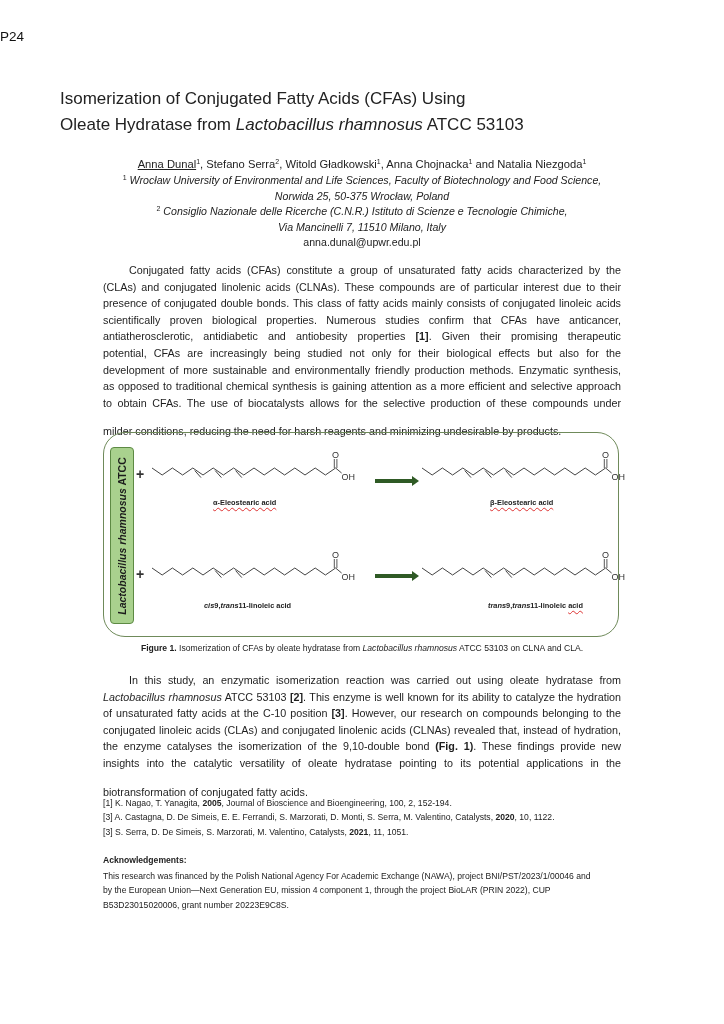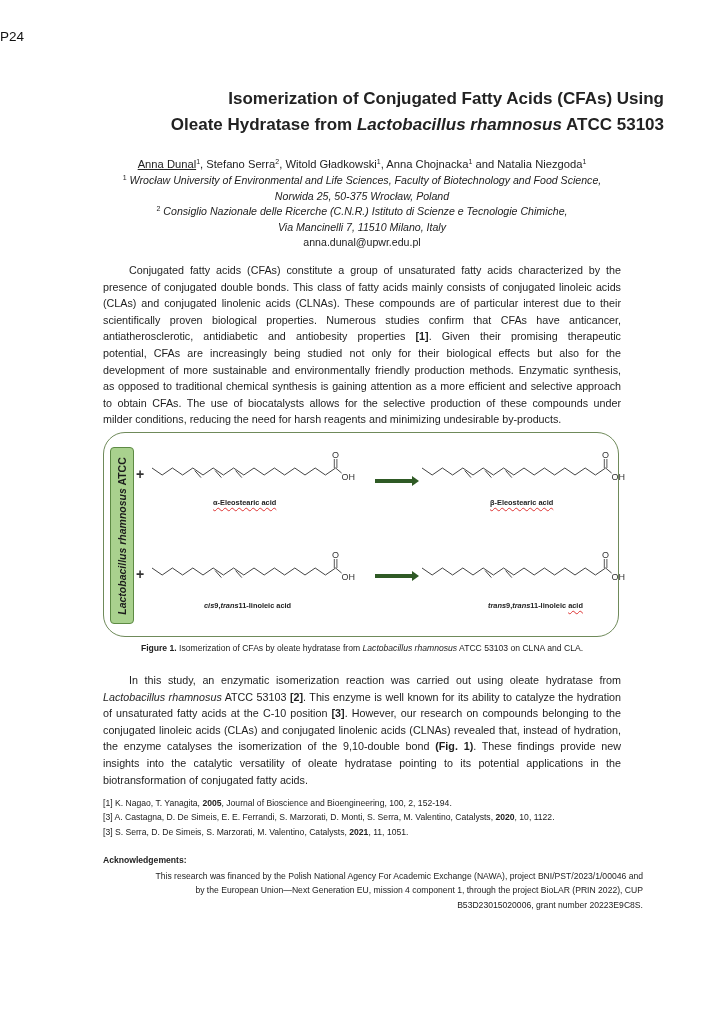--- a/index.html
+++ b/index.html
@@ -1,41 +1,41 @@
 <!DOCTYPE html>
 <html><head>
 <meta charset="utf-8">
 <style>
   html, body { margin: 0; padding: 0; background: #ffffff; }
   body { width: 724px; height: 1024px; position: relative; overflow: hidden;
          font-family: "Liberation Sans", sans-serif; color: #1a1a1a; }
   .abs { position: absolute; }
   .page-num { top: 29px; left: 0; width: 724px; text-align: left; font-size: 13.5px; color: #111; }
-  .title { left: 60px; width: 604px; text-align: right; font-weight: bold; font-size: 17px; line-height: 26px; color: #222; }
+  .title { left: 60px; width: 604px; text-align: left; font-weight: normal; font-size: 17px; line-height: 26px; color: #222; }
   .title.l1 { top: 86px; }
   .title.l2 { top: 112px; }
   .meta { left: 60px; width: 604px; text-align: center; font-size: 10.6px; line-height: 15.6px; color: #222; }
   .meta.authors { top: 157px; font-size: 11.2px; }
   .meta i { font-style: italic; }
   .u { text-decoration: underline; margin-top: 25px; }
   sup { font-size: 7px; vertical-align: 4px; line-height: 0; }
   .para { left: 103px; width: 518px; font-size: 10.75px; line-height: 16.6px; text-align: justify; color: #1e1e1e; }
   .para .line { display: block; text-align: justify; text-align-last: justify; white-space: nowrap; overflow: visible; height: 16.6px; }
-  .para .line.last { text-align-last: left; }
+  .para .line.last { text-align-last: left; margin-top: 12px; }
   .para .indent { padding-left: 26px; }
   .figbox { left: 103px; top: 432px; width: 516px; height: 205px; border: 1.6px solid #6f8a5a; border-radius: 22px; box-sizing: border-box; }
   .figlabel { left: 110px; top: 447px; width: 24px; height: 177px; background: #a9d18e; border: 1.5px solid #5d8a44; border-radius: 4px; box-sizing: border-box; }
   .figlabel span { position: absolute; left: 50%; top: 50%; transform: translate(-50%, -50%) rotate(-90deg); white-space: nowrap; font-size: 10.5px; font-weight: bold; color: #1b1b1b; }
   .figlabel i { font-style: italic; }
   .caption { left: 60px; width: 604px; top: 643px; text-align: center; font-size: 8.6px; color: #222; }
   .caption b { font-weight: bold; }
   .refs { left: 103px; top: 796px; font-size: 8.6px; line-height: 14.4px; color: #222; }
   .ack-h { left: 103px; top: 855px; font-size: 8.6px; font-weight: bold; color: #222; }
   .ack { left: 103px; top: 869px; width: 540px; font-size: 8.6px; line-height: 14.4px; color: #222; }
-  .ack .line { display: block; white-space: nowrap; text-align: right; }
+  .ack .line { display: block; white-space: nowrap; }
   .mol-name { position: absolute; font-size: 7.4px; font-weight: bold; color: #222; white-space: nowrap; }
   .squig { text-decoration: underline wavy #d33; text-decoration-thickness: 0.6px; text-underline-offset: 1.5px; }
   .plus { position: absolute; font-size: 14px; font-weight: bold; color: #333; }
   svg.chem { position: absolute; overflow: visible; }
   .arrow { position: absolute; height: 4px; background: #2f5a25; }
   .arrow::after { content: ""; position: absolute; right: -6px; top: -3.5px; border-left: 7px solid #2f5a25; border-top: 5.5px solid transparent; border-bottom: 5.5px solid transparent; }
 </style>
 </head>
 <body>
 
@@ -48,22 +48,22 @@
   <span class="u">Anna Dunal</span><sup>1</sup><span>, </span><span>Stefano Serra</span><sup>2</sup><span>, </span><span>Witold Gładkowski</span><sup>1</sup><span>, </span><span>Anna Chojnacka</span><sup>1</sup><span> and </span><span>Natalia Niezgoda</span><sup>1</sup>
 </div>
 <div class="abs meta" style="top:173px;"><sup>1</sup> <i>Wrocław University of Environmental and Life Sciences, Faculty of Biotechnology and Food Science,</i></div>
 <div class="abs meta" style="top:189px;"><i>Norwida 25, 50-375 Wrocław, Poland</i></div>
 <div class="abs meta" style="top:204px;"><sup>2</sup> <i>Consiglio Nazionale delle Ricerche (C.N.R.) Istituto di Scienze e Tecnologie Chimiche,</i></div>
 <div class="abs meta" style="top:220px;"><i>Via Mancinelli 7, 11510 Milano, Italy</i></div>
 <div class="abs meta" style="top:235px;">anna.dunal@upwr.edu.pl</div>
 
 <div class="abs para" style="top:262px;" id="p1">
     <span class="line indent">Conjugated fatty acids (CFAs) constitute a group of unsaturated fatty acids characterized by the</span>
+    <span class="line">(CLAs) and conjugated linolenic acids (CLNAs). These compounds are of particular interest due to their</span>
     <span class="line">presence of conjugated double bonds. This class of fatty acids mainly consists of conjugated linoleic acids</span>
-    <span class="line">(CLAs) and conjugated linolenic acids (CLNAs). These compounds are of particular interest due to their</span>
     <span class="line">scientifically proven biological properties. Numerous studies confirm that CFAs have anticancer,</span>
     <span class="line">antiatherosclerotic, antidiabetic and antiobesity properties <b>[1]</b>. Given their promising therapeutic</span>
     <span class="line">potential, CFAs are increasingly being studied not only for their biological effects but also for the</span>
     <span class="line">development of more sustainable and environmentally friendly production methods. Enzymatic synthesis,</span>
     <span class="line">as opposed to traditional chemical synthesis is gaining attention as a more efficient and selective approach</span>
     <span class="line">to obtain CFAs. The use of biocatalysts allows for the selective production of these compounds under</span>
     <span class="line last">milder conditions, reducing the need for harsh reagents and minimizing undesirable by-products.</span>
   </div>
 
 <div class="abs figbox"></div>

